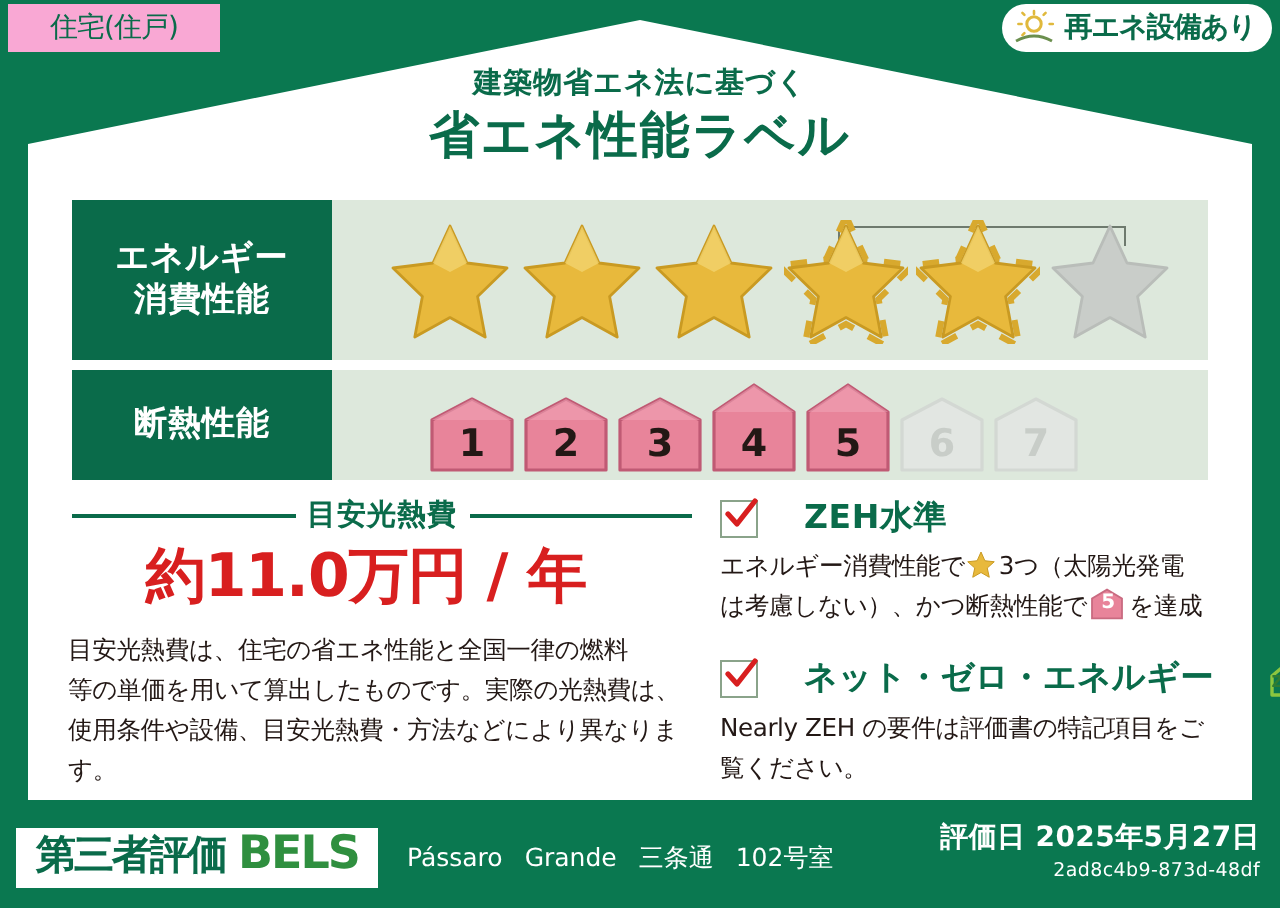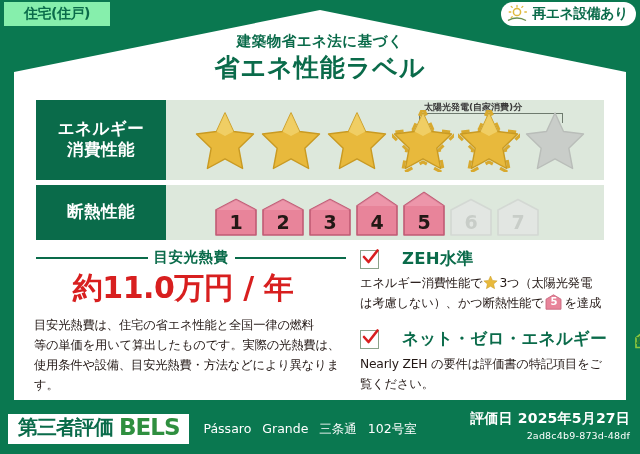--- a/index.html
+++ b/index.html
@@ -12,23 +12,23 @@
   }
   #label-root{
     position:absolute;inset:0;
     background:#0a7850;
   }
 
   
   .type-tag{
     position:absolute;left:4px;top:2px;
     width:106px;height:24px;
-    background:#86efac;
+    background:#f9a8d4;
     display:flex;align-items:center;justify-content:center;
-    font-size:14px;font-weight:bold;color:#0a6b4a;
+    font-size:14px;font-weight:normal;color:#0a6b4a;
     letter-spacing:-0.5px;
     z-index:6;
   }
 
   
   .renew-badge{
     position:absolute;right:4px;top:2px;
     height:24px;
     background:#ffffff;
     display:flex;align-items:center;gap:4px;
@@ -200,21 +200,20 @@
 
     <div class="ttl-small">建築物省エネ法に基づく</div>
     <div class="ttl-big">省エネ性能ラベル</div>
 
     <div class="row row-energy">
       <div class="row-key">
         <span>エネルギー</span>
         <span>消費性能</span>
       </div>
       <div class="row-val">
-        <div class="solar-note-inner">太陽光発電(自家消費)分</div>
         <div class="solar-bracket"></div>
         <div class="stars" id="stars-host">
             <div class="star-wrap">
               <svg viewBox="0 0 62 62">
                 <polygon points="31,3 39.5,21.5 59.5,24 44.8,38.2 48.6,58.5 31,48.8 13.4,58.5 17.2,38.2 2.5,24 22.5,21.5" fill="#e8b93c" stroke="#c99a22" stroke-width="1.4" stroke-linejoin="round"></polygon>
                 <polygon points="31,3 39.5,21.5 31,26 22.5,21.5" fill="#f3d571" opacity="0.75"></polygon>
               </svg>
             </div>
             <div class="star-wrap">
               <svg viewBox="0 0 62 62">

